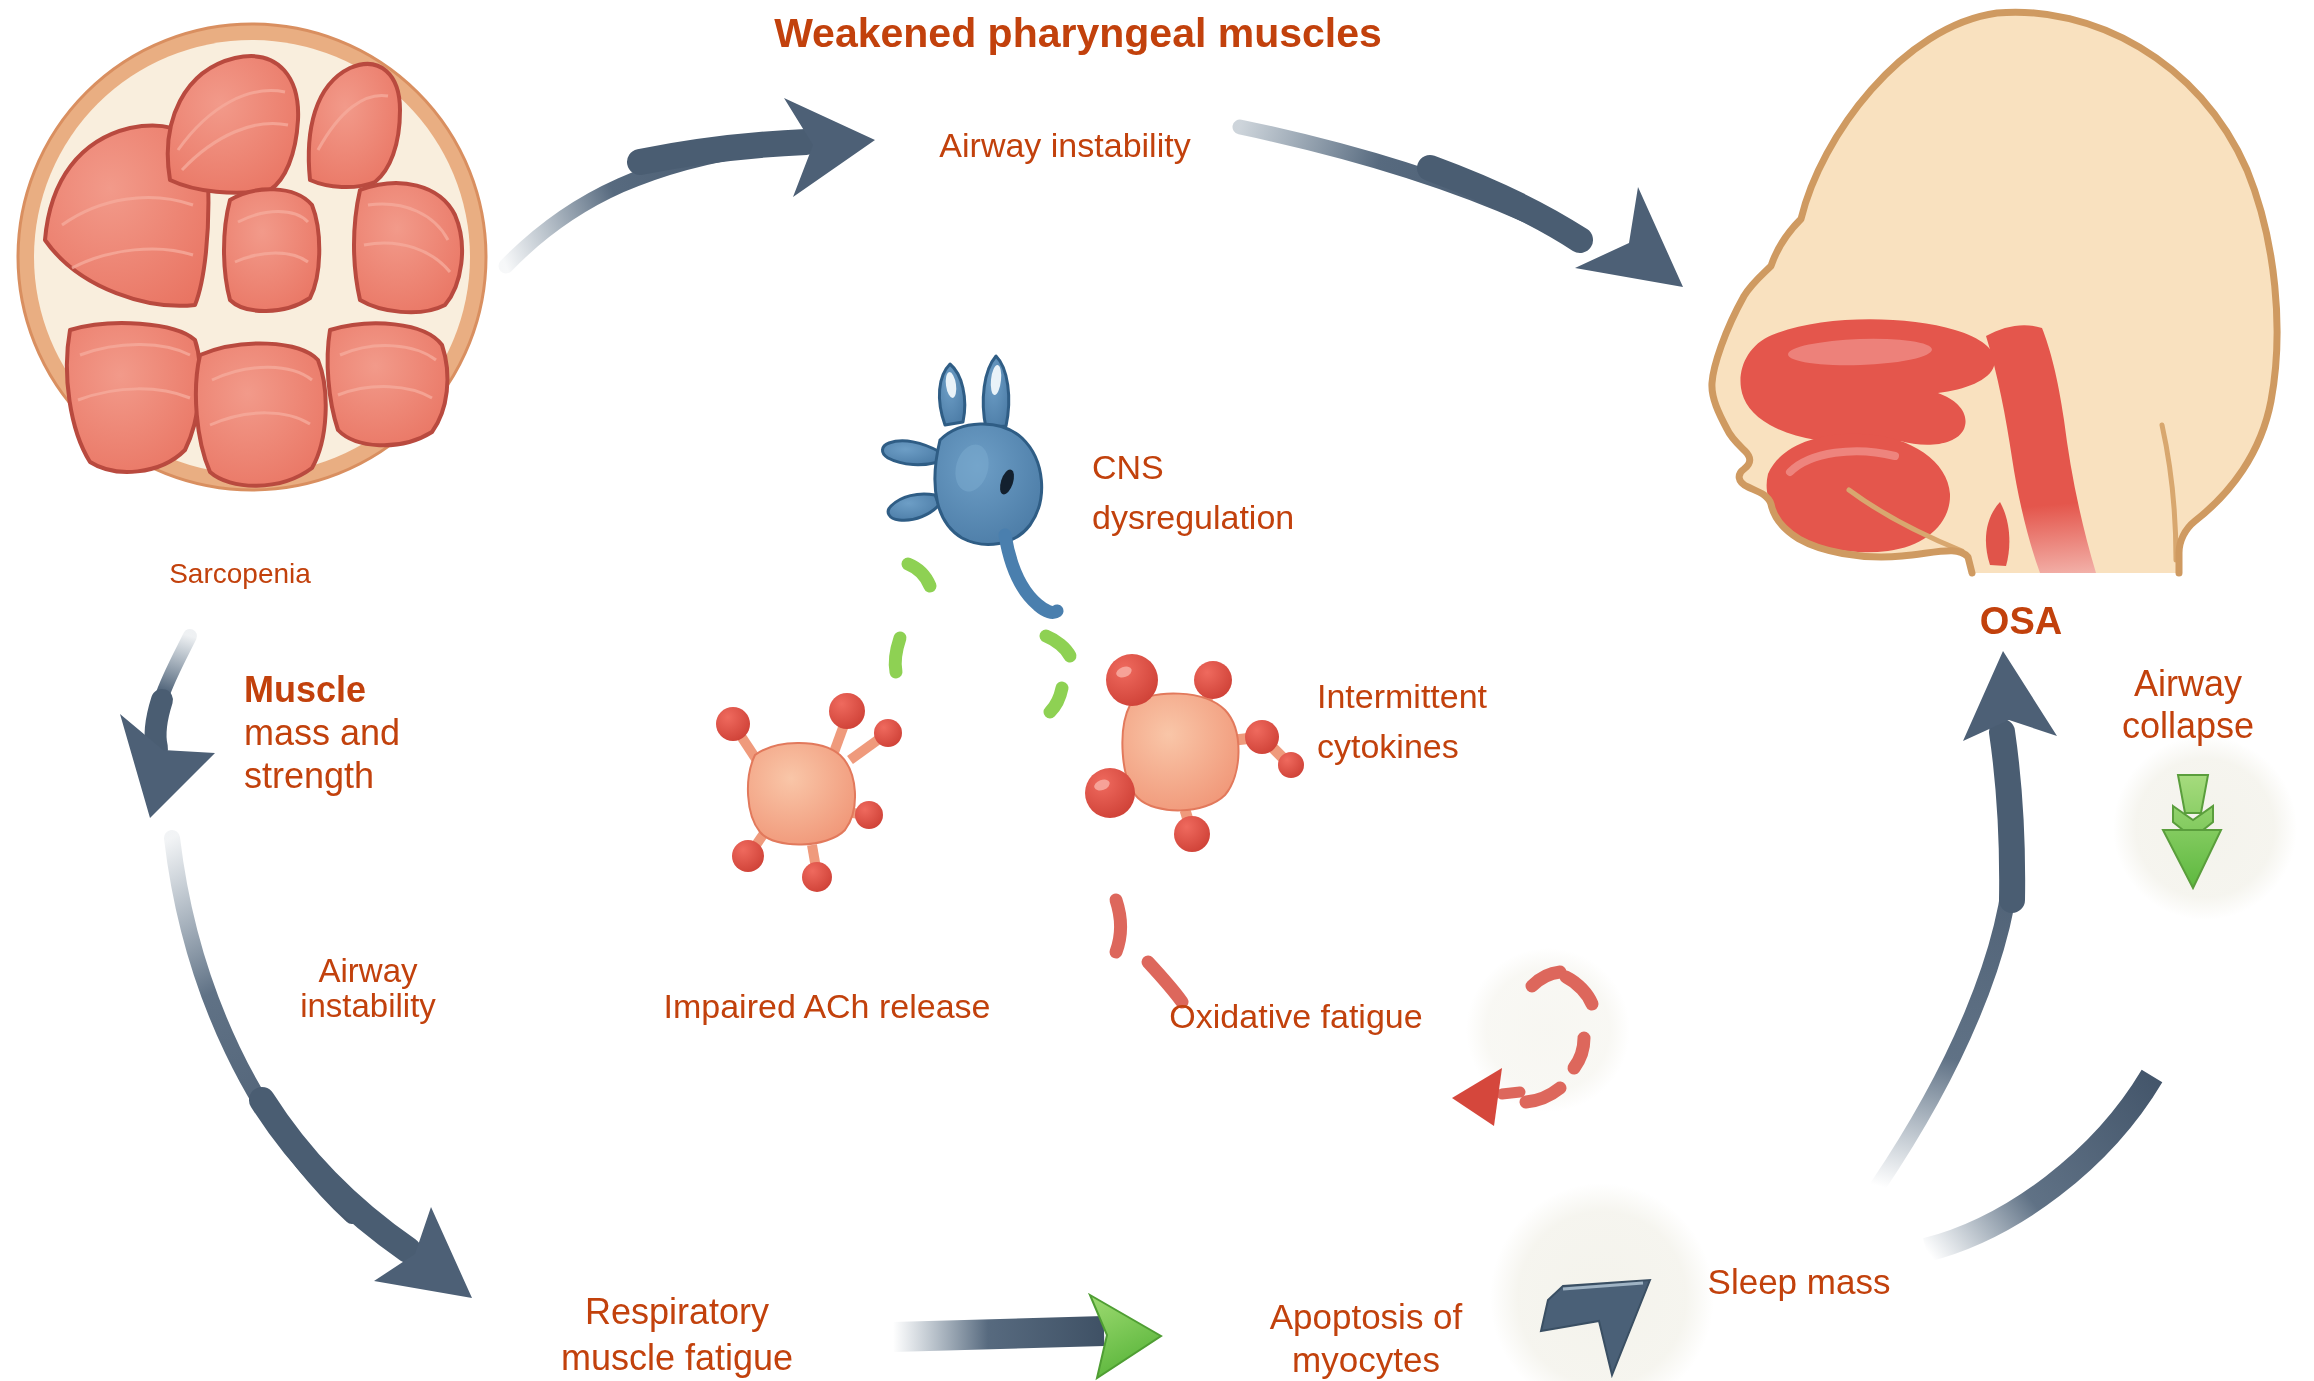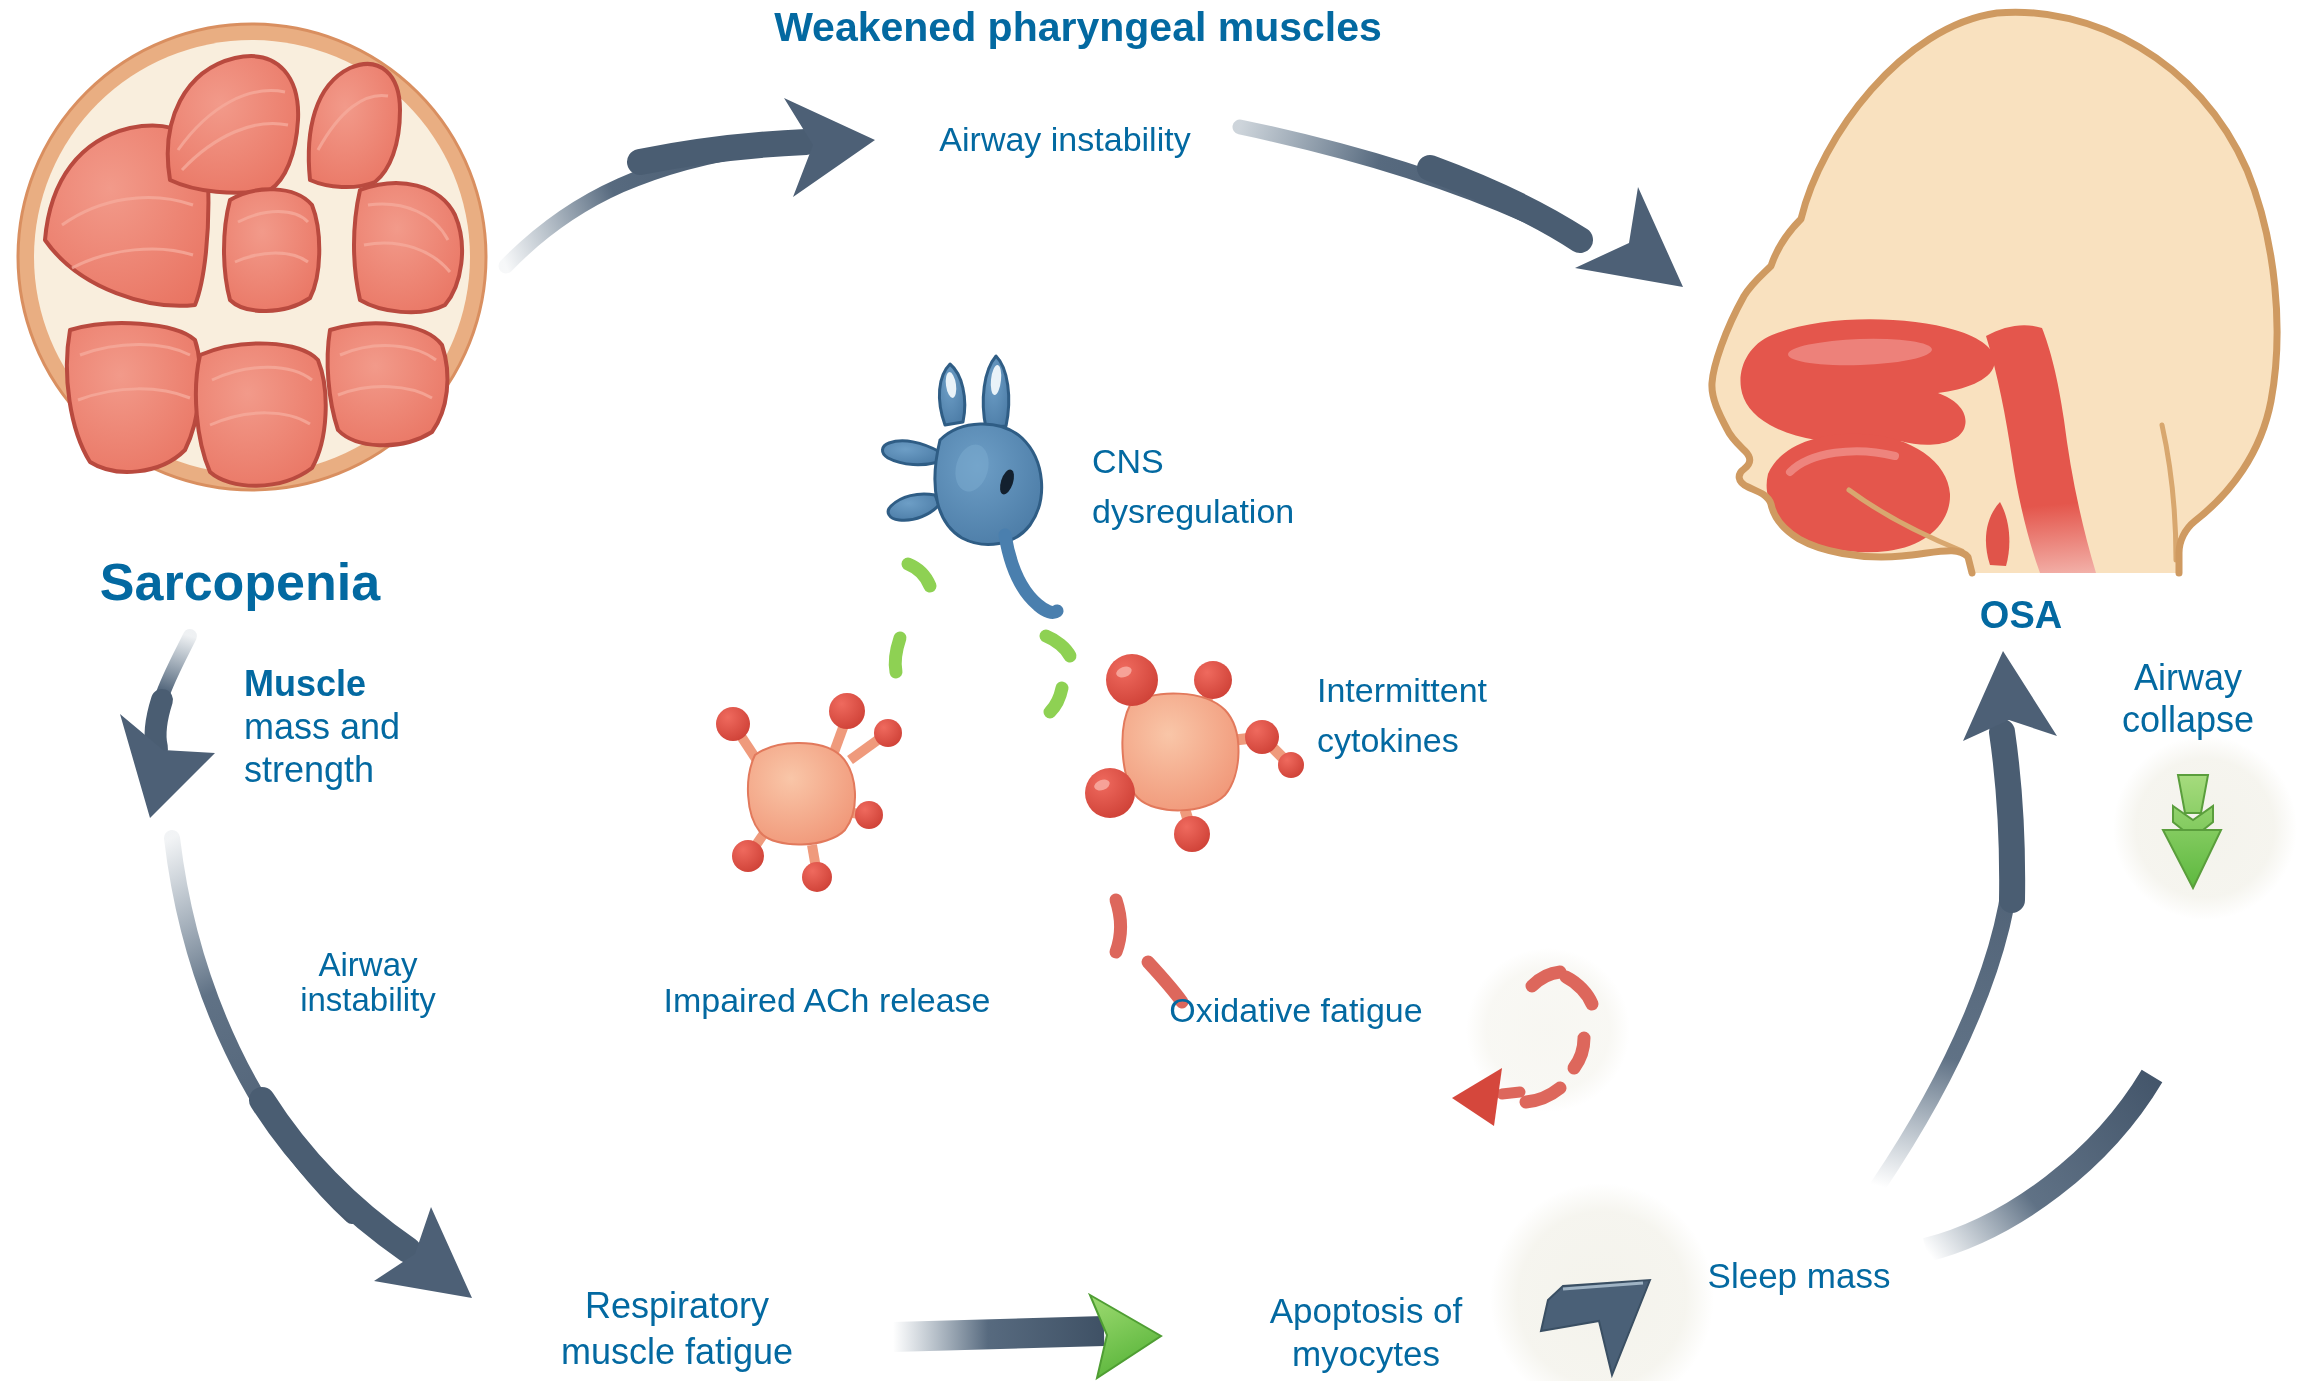--- a/index.html
+++ b/index.html
@@ -1,24 +1,24 @@
 <!DOCTYPE html>
 <html><head>
 <meta charset="utf-8">
 <style>
   html,body{margin:0;padding:0;background:#fff;}
   #canvas{position:relative;width:2314px;height:1381px;background:#ffffff;overflow:hidden;
           font-family:"Liberation Sans",sans-serif;color:#111;}
   svg{position:absolute;left:0;top:0;}
-  .lbl{position:absolute;white-space:pre-line;text-align:center;line-height:1.25;color:#0369a1;}
+  .lbl{position:absolute;white-space:pre-line;text-align:center;line-height:1.25;color:#c2410c;margin-top:6px;}
   .ctr{transform:translateX(-50%);}
   .b{font-weight:bold;}
   .lbl span{display:block;white-space:pre-line;}
   #title{left:1078px;top:2px;font-size:41px;font-weight:bold;}
-  #sarcopenia{left:240px;top:550px;font-size:52px;font-weight:bold;}
+  #sarcopenia{left:240px;top:550px;font-size:28px;font-weight:normal;}
   #osa{left:2021px;top:592px;font-size:38px;font-weight:bold;text-align:right;}
   #airway-top{left:1065px;top:118px;font-size:34px;}
   #cns{left:1092px;top:436px;font-size:34px;text-align:left;line-height:50px;}
   #inflammatory{left:1317px;top:665px;font-size:34px;text-align:left;line-height:50px;}
   #impaired{left:827px;top:979px;font-size:34px;text-align:center;}
   #oxidative{left:1296px;top:989px;font-size:34px;}
   #muscleblock{left:244px;top:662px;font-size:36px;text-align:left;line-height:43px;}
   #airway-left{left:368px;top:947px;font-size:33px;line-height:35px;}
   #respiratory{left:677px;top:1283px;font-size:36px;line-height:46px;}
   #apoptosis{left:1366px;top:1289px;font-size:35px;line-height:43px;}

